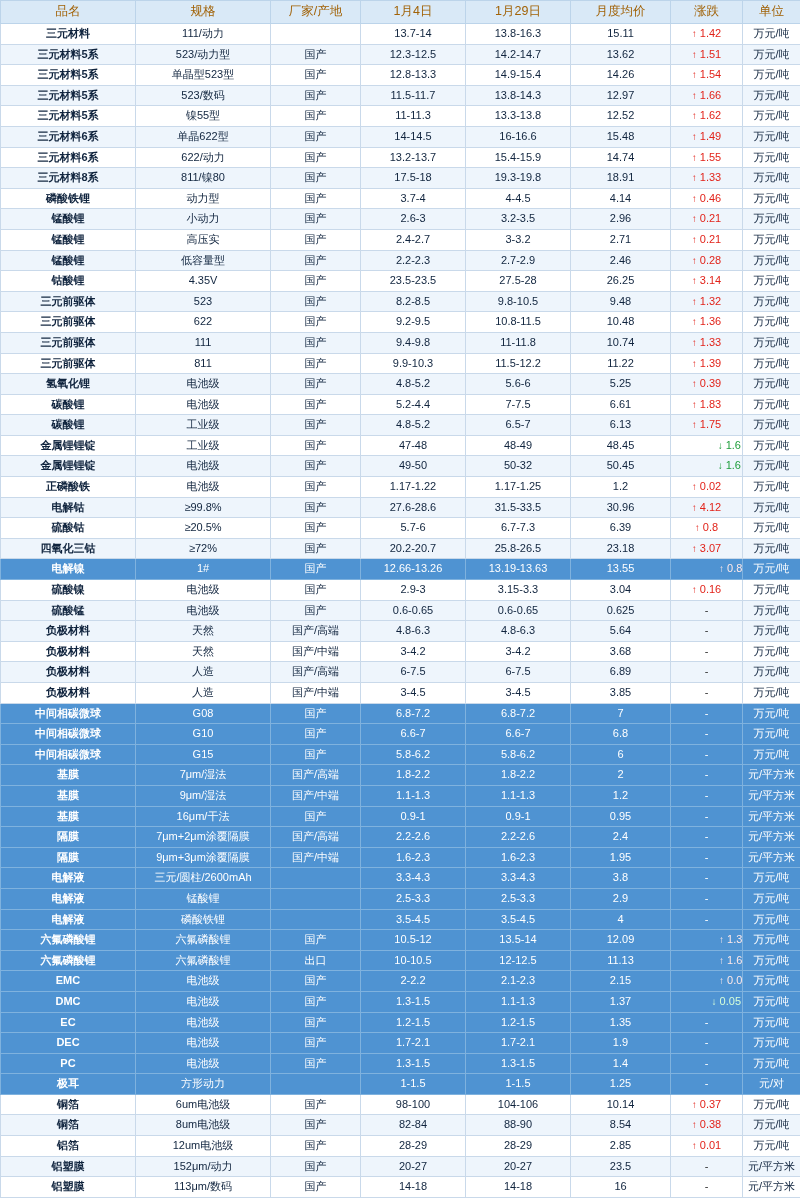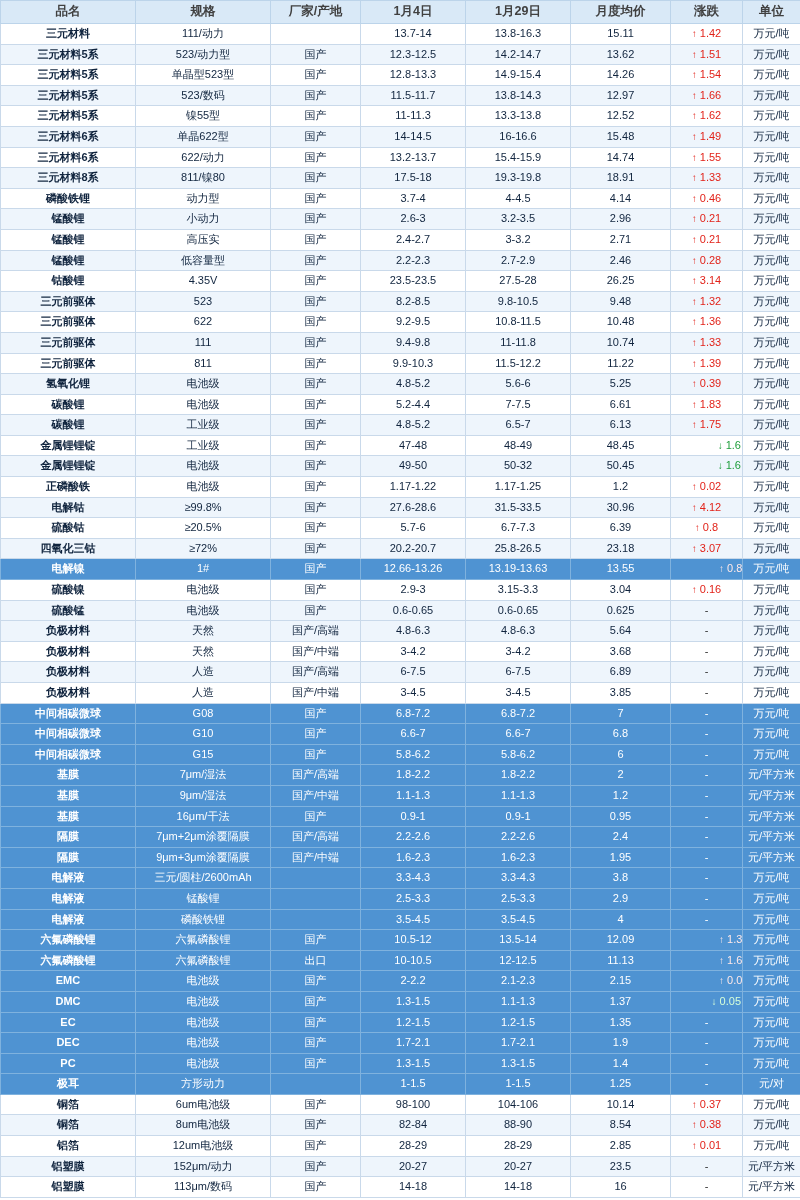--- a/index.html
+++ b/index.html
@@ -20,23 +20,23 @@
     text-align:center;
     height:19.6px;
     line-height:1.05;
     padding:0 1px;
     white-space:nowrap;
     overflow:hidden;
     color:#10243e;
   }
   thead th{
     background:#d9e9f7;
-    font-weight:bold;
+    font-weight:normal;
     font-size:12.5px;
-    color:#404040;
+    color:#a16207;
     height:22px;
     border:1px solid #bcd4ea;
   }
   tbody tr.odd td{background:#ffffff;}
   tbody tr.even td{background:#eef5fc;}
   tbody tr.blue td{background:#4f93d2;color:#ffffff;border-color:#7fb2de;}
   tbody tr.blue td.up{color:#ffe9e9;padding-left:48px;}
   td.name{font-weight:bold;}
   td.up{color:#e2231a;}
   td.down{color:#1f9e3c;text-align:right;}

